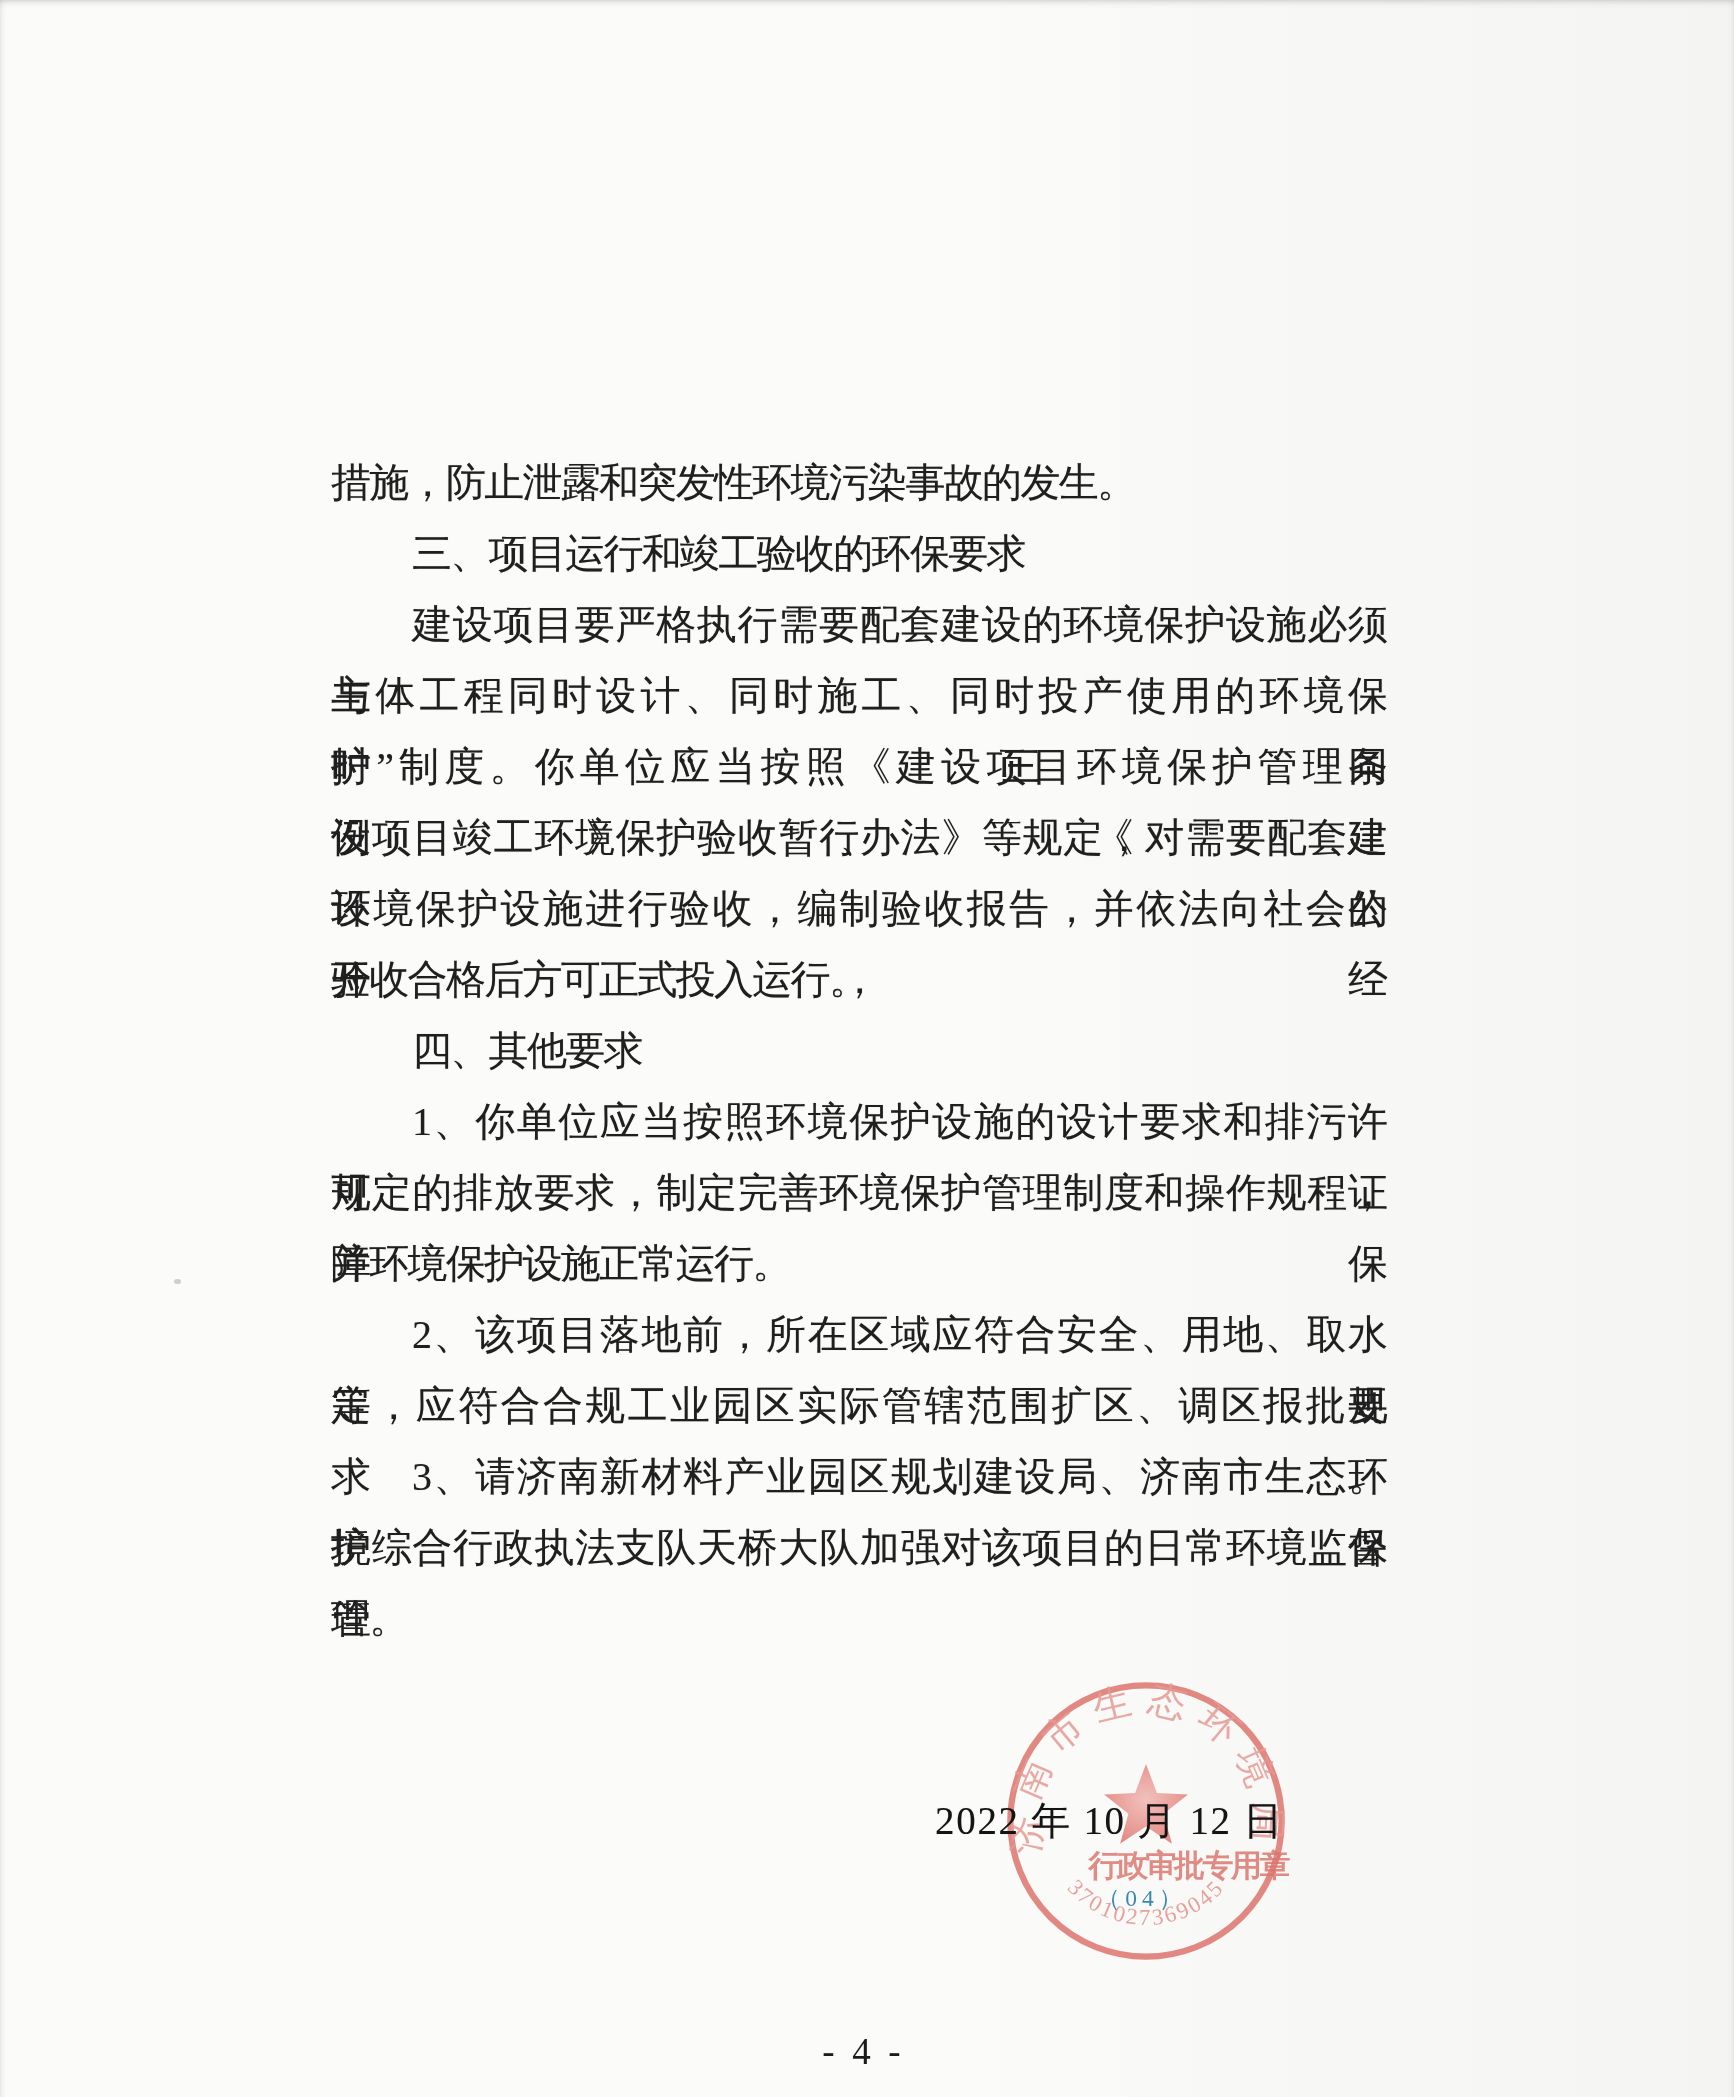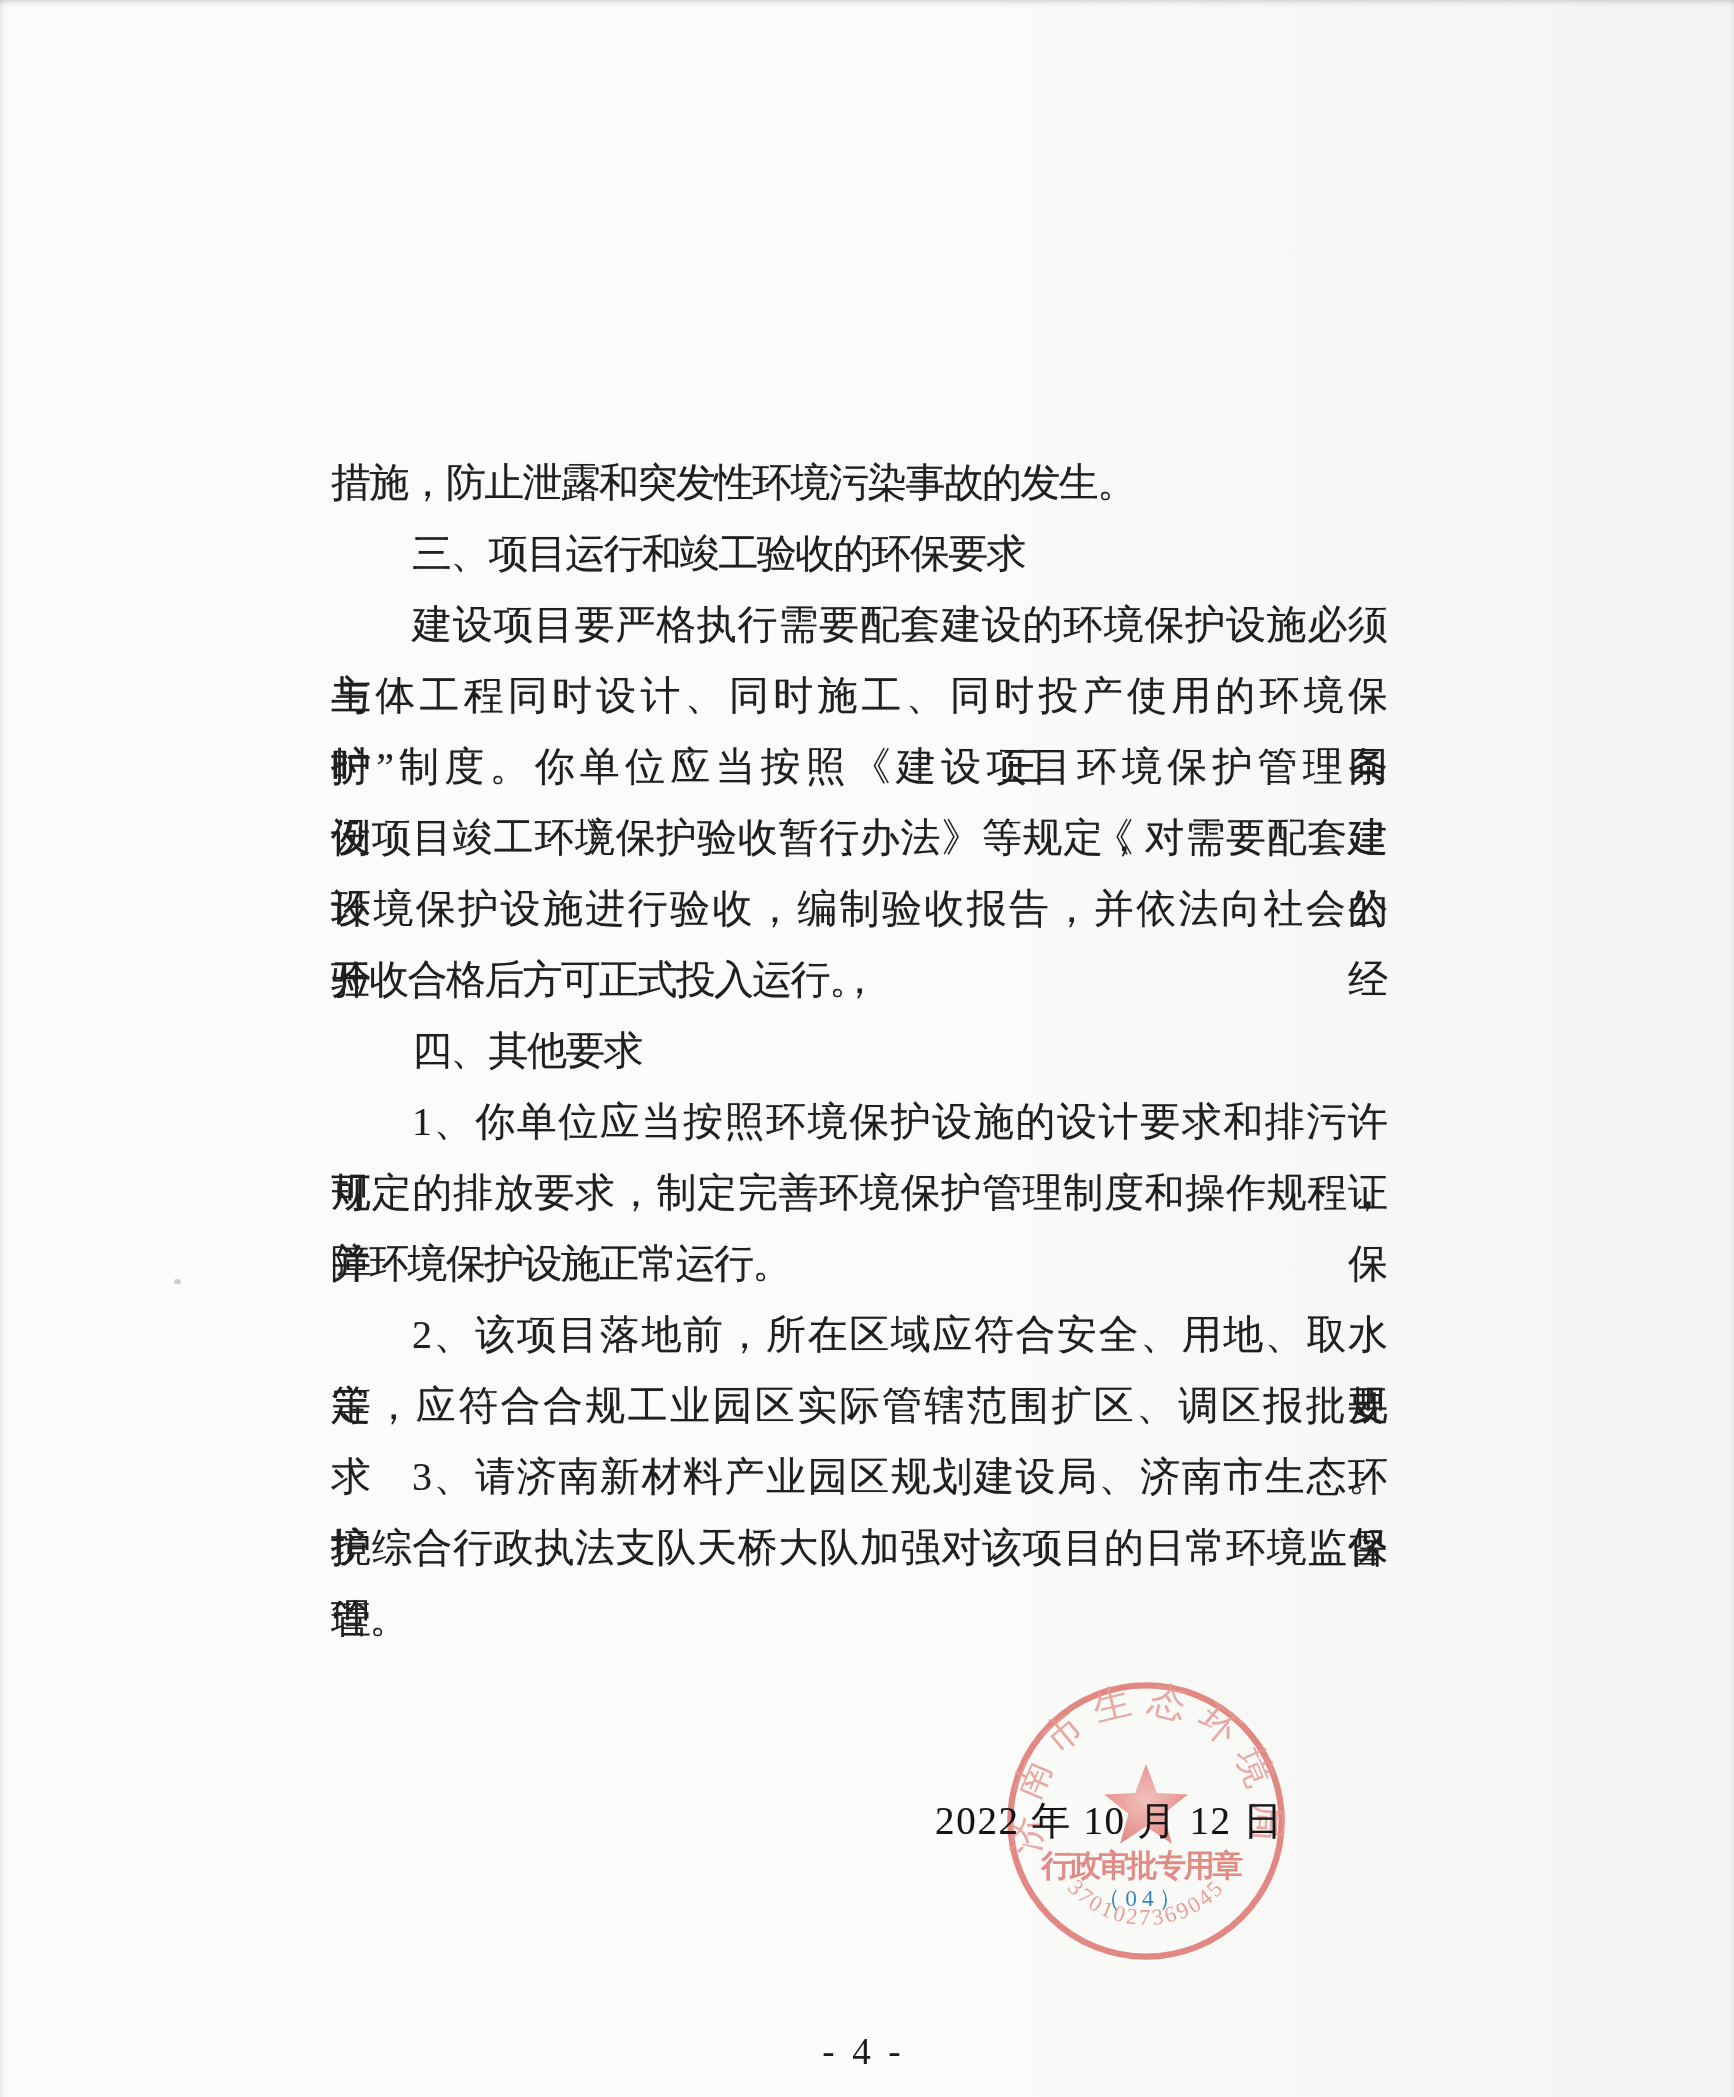--- a/index.html
+++ b/index.html
@@ -73,21 +73,21 @@
   .stamp{
     position:absolute;
     left:1007px;top:1682px;
     width:278px;height:278px;
     z-index:1;
   }
   .stamp-title{
     position:absolute;
     left:994px;top:1845px;
     width:294px;
-    text-align:center;
+    text-align:right;
     font-size:31px;
     line-height:42px;
     letter-spacing:-2.5px;
     color:#db736c;
     opacity:0.82;
     z-index:2;
     font-weight:bold;
   }
   .stamp-code{
     position:absolute;

